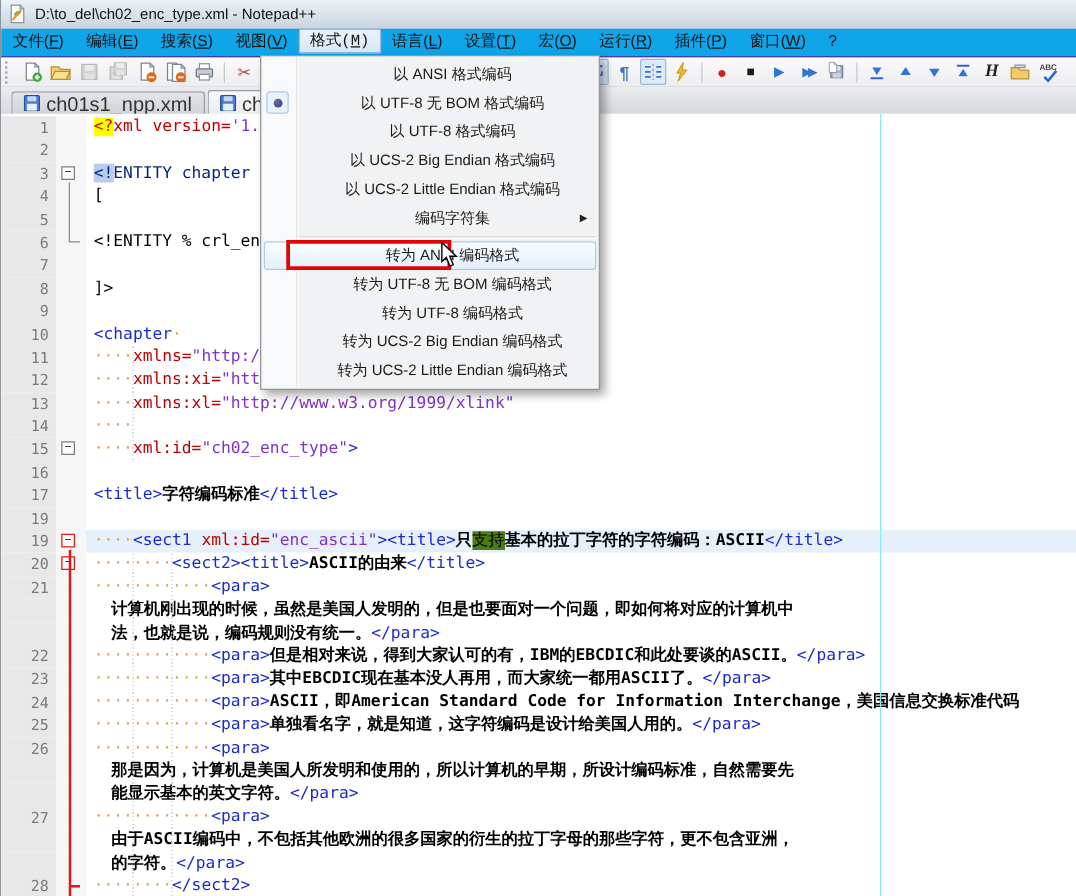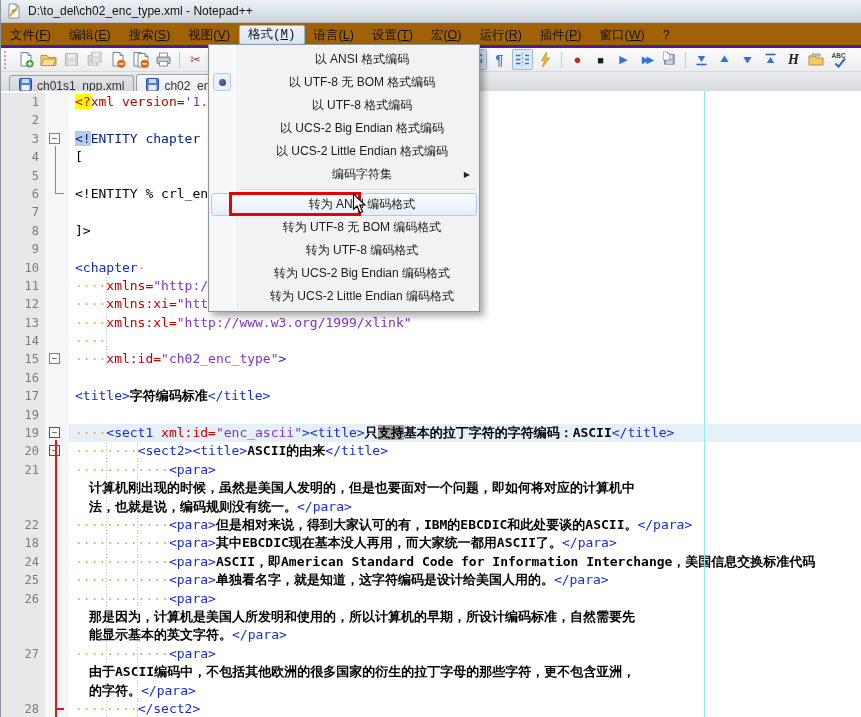--- a/index.html
+++ b/index.html
@@ -6,22 +6,22 @@
   body{width:861px;height:717px;overflow:hidden;position:relative;background:#fff;
        font-family:"Liberation Sans",sans-serif;-webkit-font-smoothing:antialiased;}
   #app{position:absolute;inset:0;border-left:1px solid #8E949C;}
 
   
   .titlebar{height:22px;background:linear-gradient(#EDF2F7,#CBD4DE);display:flex;align-items:center;
             padding-left:5px;gap:6px;border-bottom:1px solid #B9BEC6;font-size:12px;color:#111;}
   .appicon{width:16px;height:16px;flex:0 0 auto;}
 
   
-  .menubar{height:22px;background:#a16207;display:flex;align-items:flex-end;font-size:12.5px;color:#111;
-           border-bottom:3px solid #4c1d95;}
+  .menubar{height:22px;background:#0ea5e9;display:flex;align-items:flex-start;font-size:12.5px;color:#111;
+           border-bottom:1px solid #4c1d95;}
   .mb-item{padding:2px 9px;line-height:16px;cursor:default;}
   .mb-item u{text-decoration:underline;}
   .mb-item.active{background:linear-gradient(#EAF3FC,#D7E7F7);border:1px solid #9AB8DC;border-radius:2px;padding:1px 8px;font-family:Liberation Mono, monospace;}
 
   
   .toolbar{height:23px;background:linear-gradient(#FBFBFC,#ECEDEF);display:flex;align-items:center;
            border-bottom:1px solid #D6D8DB;}
   .grip{width:6px;height:18px;border-left:2px dotted #A9ACB0;margin:0 2px 0 3px;}
   .tbtn{width:21px;height:21px;display:flex;align-items:center;justify-content:center;flex:0 0 auto;margin:0 1px;}
   .tbtn.pressed{border:1px solid #99B9DE;background:#DCE9F7;border-radius:2px;width:19px;height:19px;}
@@ -31,21 +31,21 @@
   .g-pilcrow{color:#3E74C8;font-weight:bold;font-size:14px;}
   .g-record{color:#CC2020;font-size:13px;}
   .g-stop{color:#1A1A1A;font-size:11px;}
   .g-play{color:#3473D6;font-size:11px;}
   .g-ff{color:#3473D6;font-size:10px;letter-spacing:-3px;}
   .g-H{font-family:"Liberation Serif",serif;font-style:italic;font-weight:bold;font-size:14px;color:#222;}
 
   
   .tabbar{height:24px;background:linear-gradient(#EAECEE,#D2D6DB);display:flex;align-items:flex-end;
           border-bottom:1px solid #8E9199;padding-left:8px;gap:2px;}
-  .tab{height:20px;display:flex;align-items:center;gap:5px;padding:0 9px;font-size:12px;color:#333;
+  .tab{height:20px;display:flex;align-items:flex-end;gap:5px;padding:0 9px;font-size:16px;color:#333;
        background:linear-gradient(#E2E5E8,#CDD1D6);border:1px solid #9A9DA2;border-bottom:none;
        border-radius:3px 3px 0 0;}
   .tab.active{background:linear-gradient(#F7F8F9,#E8EAEC);height:21px;}
 
   
   .editor{position:absolute;left:0;top:91px;right:0;bottom:0;background:#fff;overflow:hidden;
           font-family:"DejaVu Sans Mono","Liberation Mono",monospace;font-size:13px;}
   .rows{position:absolute;left:0;top:2px;right:0;}
   .row{display:flex;height:18.4px;line-height:18.4px;white-space:pre;}
   .ln{width:38px;flex:0 0 auto;text-align:right;padding-right:6px;background:#E8E8E8;color:#7B7B7B;font-size:12px;}
@@ -58,21 +58,21 @@
   .fb.red{border-color:#E01818;}
   .pi{background:#FFFF00;color:#E00000;}
   .attr{color:#C00000;}
   .val{color:#8033C8;}
   .tag{color:#1B2AD0;}
   .sgml{color:#001F80;}
   .sgmlm{color:#001F80;background:#B7CBEC;}
   .pl{color:#000;}
   .ws{color:#DFA35C;}
   .cn{color:#000;font-weight:bold;font-family:"DejaVu Sans Mono","DejaVu Sans",sans-serif;}
-  .sel{color:#000;font-weight:bold;background:#a3a3a3;font-family:"DejaVu Sans Mono","DejaVu Sans",sans-serif;}
+  .sel{color:#000;font-weight:normal;background:#4d7c0f;font-family:"DejaVu Sans Mono","DejaVu Sans",sans-serif;}
   .ovl{position:absolute;pointer-events:none;}
 
   
   .popup{position:absolute;left:207px;top:44px;width:270px;background:#F1F2F4;border:1px solid #979797;
          box-shadow:4px 4px 7px rgba(0,0,0,.35);padding:3px 0;z-index:50;font-size:12px;color:#1A1A1A;text-align:center;}
   .pgutter{position:absolute;left:1px;top:1px;bottom:1px;width:27px;background:#F7F8F9;
            border-right:1px solid #E2E3E5;box-shadow:1px 0 0 #fff;}
   .mi{position:relative;height:23px;line-height:23px;padding-left:36px;cursor:default;}
   .mi.hover{margin:0 2px;border:1px solid #A9CBF0;border-radius:3px;height:21px;line-height:21px;
             background:linear-gradient(#F9FCFE,#E4EFFB);}
@@ -315,21 +315,21 @@
         <div class="row"><span class="ln">15</span><span class="fm"><span class="fb">−</span></span><span class="code"><span class="ws">····</span><span class="attr">xml:id=</span><span class="val">"ch02_enc_type"</span><span class="tag">&gt;</span></span></div>
         <div class="row"><span class="ln">16</span><span class="fm"></span><span class="code"></span></div>
         <div class="row"><span class="ln">17</span><span class="fm"></span><span class="code"><span class="tag">&lt;title&gt;</span><span class="cn">字符编码标准</span><span class="tag">&lt;/title&gt;</span></span></div>
         <div class="row"><span class="ln">19</span><span class="fm"></span><span class="code"></span></div>
         <div class="row cur"><span class="ln">19</span><span class="fm"><span class="fb red">−</span></span><span class="code"><span class="ws">····</span><span class="tag">&lt;sect1</span><span class="pl"> </span><span class="attr">xml:id=</span><span class="val">"enc_ascii"</span><span class="tag">&gt;&lt;title&gt;</span><span class="cn">只</span><span class="sel">支持</span><span class="cn">基本的拉丁字符的字符编码：ASCII</span><span class="tag">&lt;/title&gt;</span></span></div>
         <div class="row"><span class="ln">20</span><span class="fm"><span class="fb red">−</span></span><span class="code"><span class="ws">········</span><span class="tag">&lt;sect2&gt;&lt;title&gt;</span><span class="cn">ASCII的由来</span><span class="tag">&lt;/title&gt;</span></span></div>
         <div class="row"><span class="ln">21</span><span class="fm"></span><span class="code"><span class="ws">············</span><span class="tag">&lt;para&gt;</span></span></div>
         <div class="row wrap"><span class="ln"></span><span class="fm"></span><span class="code"><span class="cn">计算机刚出现的时候，虽然是美国人发明的，但是也要面对一个问题，即如何将对应的计算机中</span></span></div>
         <div class="row wrap"><span class="ln"></span><span class="fm"></span><span class="code"><span class="cn">法，也就是说，编码规则没有统一。</span><span class="tag">&lt;/para&gt;</span></span></div>
         <div class="row"><span class="ln">22</span><span class="fm"></span><span class="code"><span class="ws">············</span><span class="tag">&lt;para&gt;</span><span class="cn">但是相对来说，得到大家认可的有，IBM的EBCDIC和此处要谈的ASCII。</span><span class="tag">&lt;/para&gt;</span></span></div>
-        <div class="row"><span class="ln">18</span><span class="fm"></span><span class="code"><span class="ws">············</span><span class="tag">&lt;para&gt;</span><span class="cn">其中EBCDIC现在基本没人再用，而大家统一都用ASCII了。</span><span class="tag">&lt;/para&gt;</span></span></div>
+        <div class="row"><span class="ln">23</span><span class="fm"></span><span class="code"><span class="ws">············</span><span class="tag">&lt;para&gt;</span><span class="cn">其中EBCDIC现在基本没人再用，而大家统一都用ASCII了。</span><span class="tag">&lt;/para&gt;</span></span></div>
         <div class="row"><span class="ln">24</span><span class="fm"></span><span class="code"><span class="ws">············</span><span class="tag">&lt;para&gt;</span><span class="cn">ASCII，即American Standard Code for Information Interchange，美国信息交换标准代码</span></span></div>
         <div class="row"><span class="ln">25</span><span class="fm"></span><span class="code"><span class="ws">············</span><span class="tag">&lt;para&gt;</span><span class="cn">单独看名字，就是知道，这字符编码是设计给美国人用的。</span><span class="tag">&lt;/para&gt;</span></span></div>
         <div class="row"><span class="ln">26</span><span class="fm"></span><span class="code"><span class="ws">············</span><span class="tag">&lt;para&gt;</span></span></div>
         <div class="row wrap"><span class="ln"></span><span class="fm"></span><span class="code"><span class="cn">那是因为，计算机是美国人所发明和使用的，所以计算机的早期，所设计编码标准，自然需要先</span></span></div>
         <div class="row wrap"><span class="ln"></span><span class="fm"></span><span class="code"><span class="cn">能显示基本的英文字符。</span><span class="tag">&lt;/para&gt;</span></span></div>
         <div class="row"><span class="ln">27</span><span class="fm"></span><span class="code"><span class="ws">············</span><span class="tag">&lt;para&gt;</span></span></div>
         <div class="row wrap"><span class="ln"></span><span class="fm"></span><span class="code"><span class="cn">由于ASCII编码中，不包括其他欧洲的很多国家的衍生的拉丁字母的那些字符，更不包含亚洲，</span></span></div>
         <div class="row wrap"><span class="ln"></span><span class="fm"></span><span class="code"><span class="cn">的字符。</span><span class="tag">&lt;/para&gt;</span></span></div>
         <div class="row"><span class="ln">28</span><span class="fm"></span><span class="code"><span class="ws">········</span><span class="tag">&lt;/sect2&gt;</span></span></div>
       </div>

